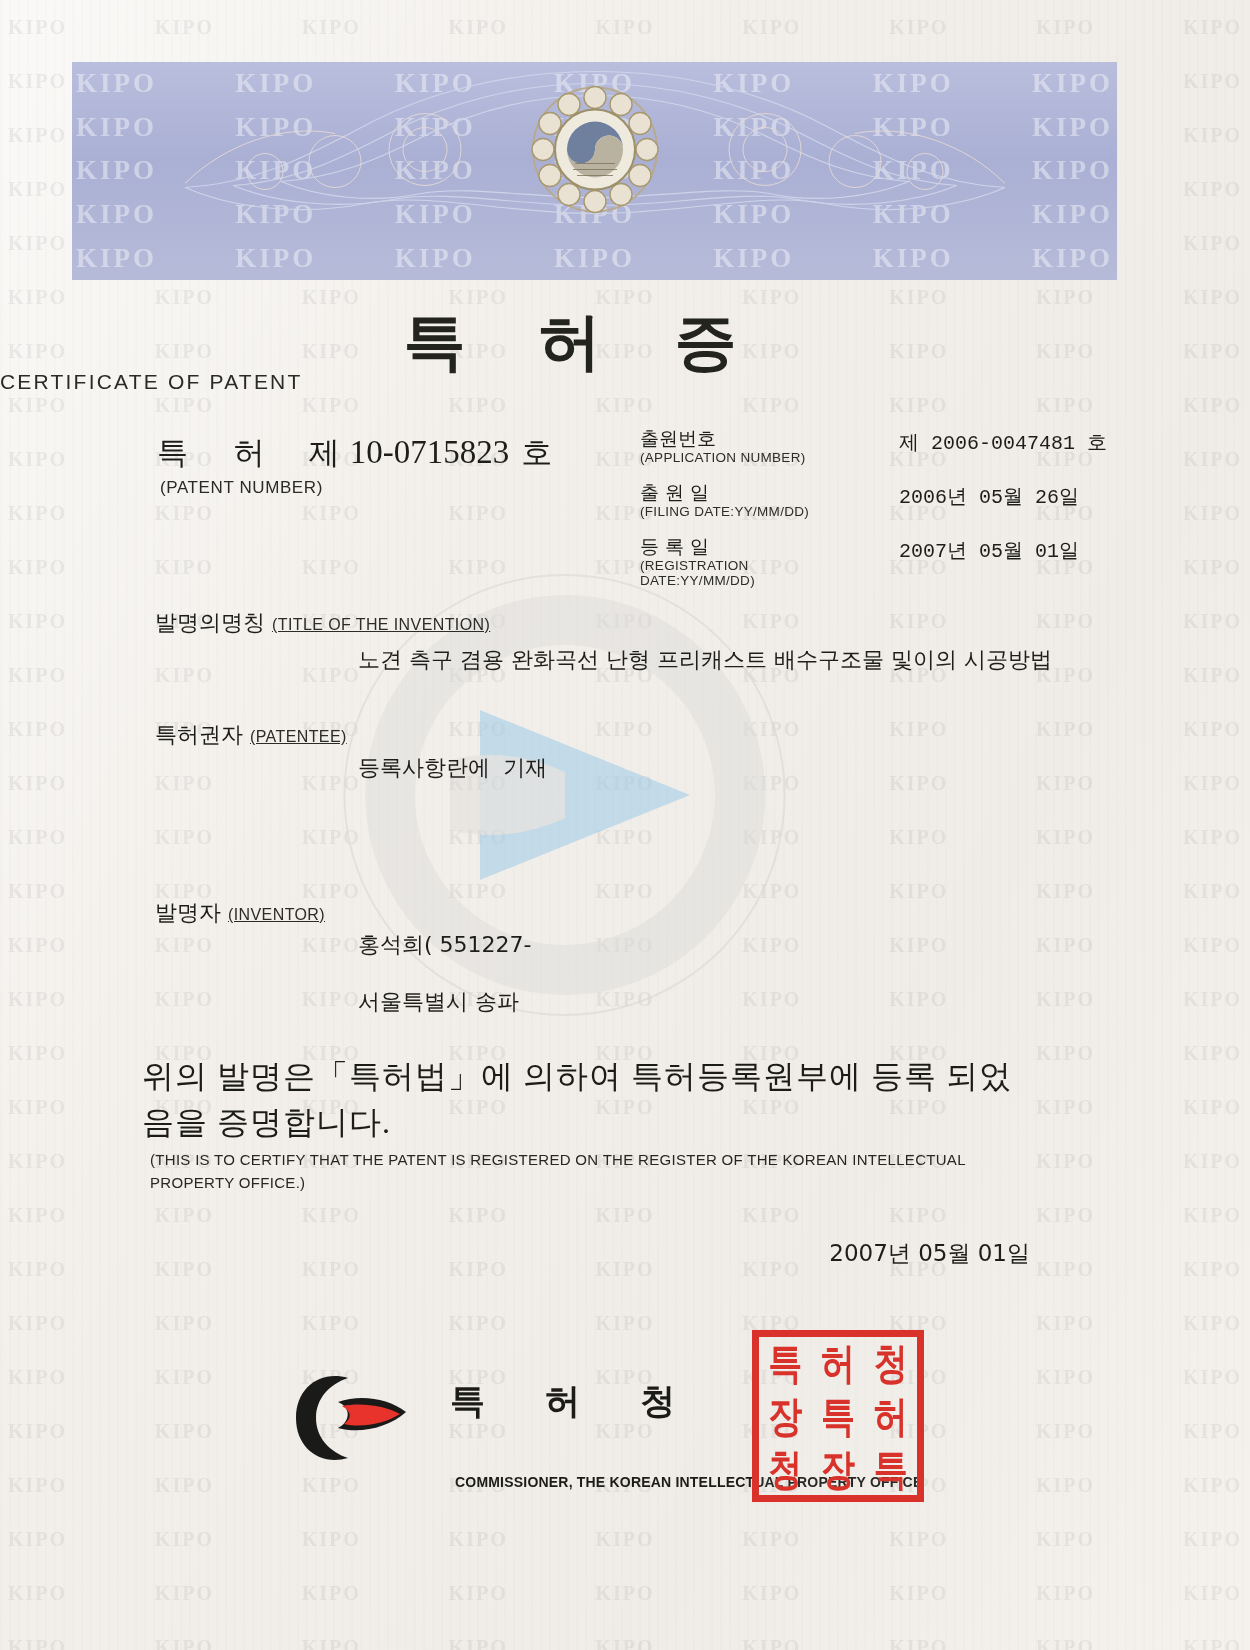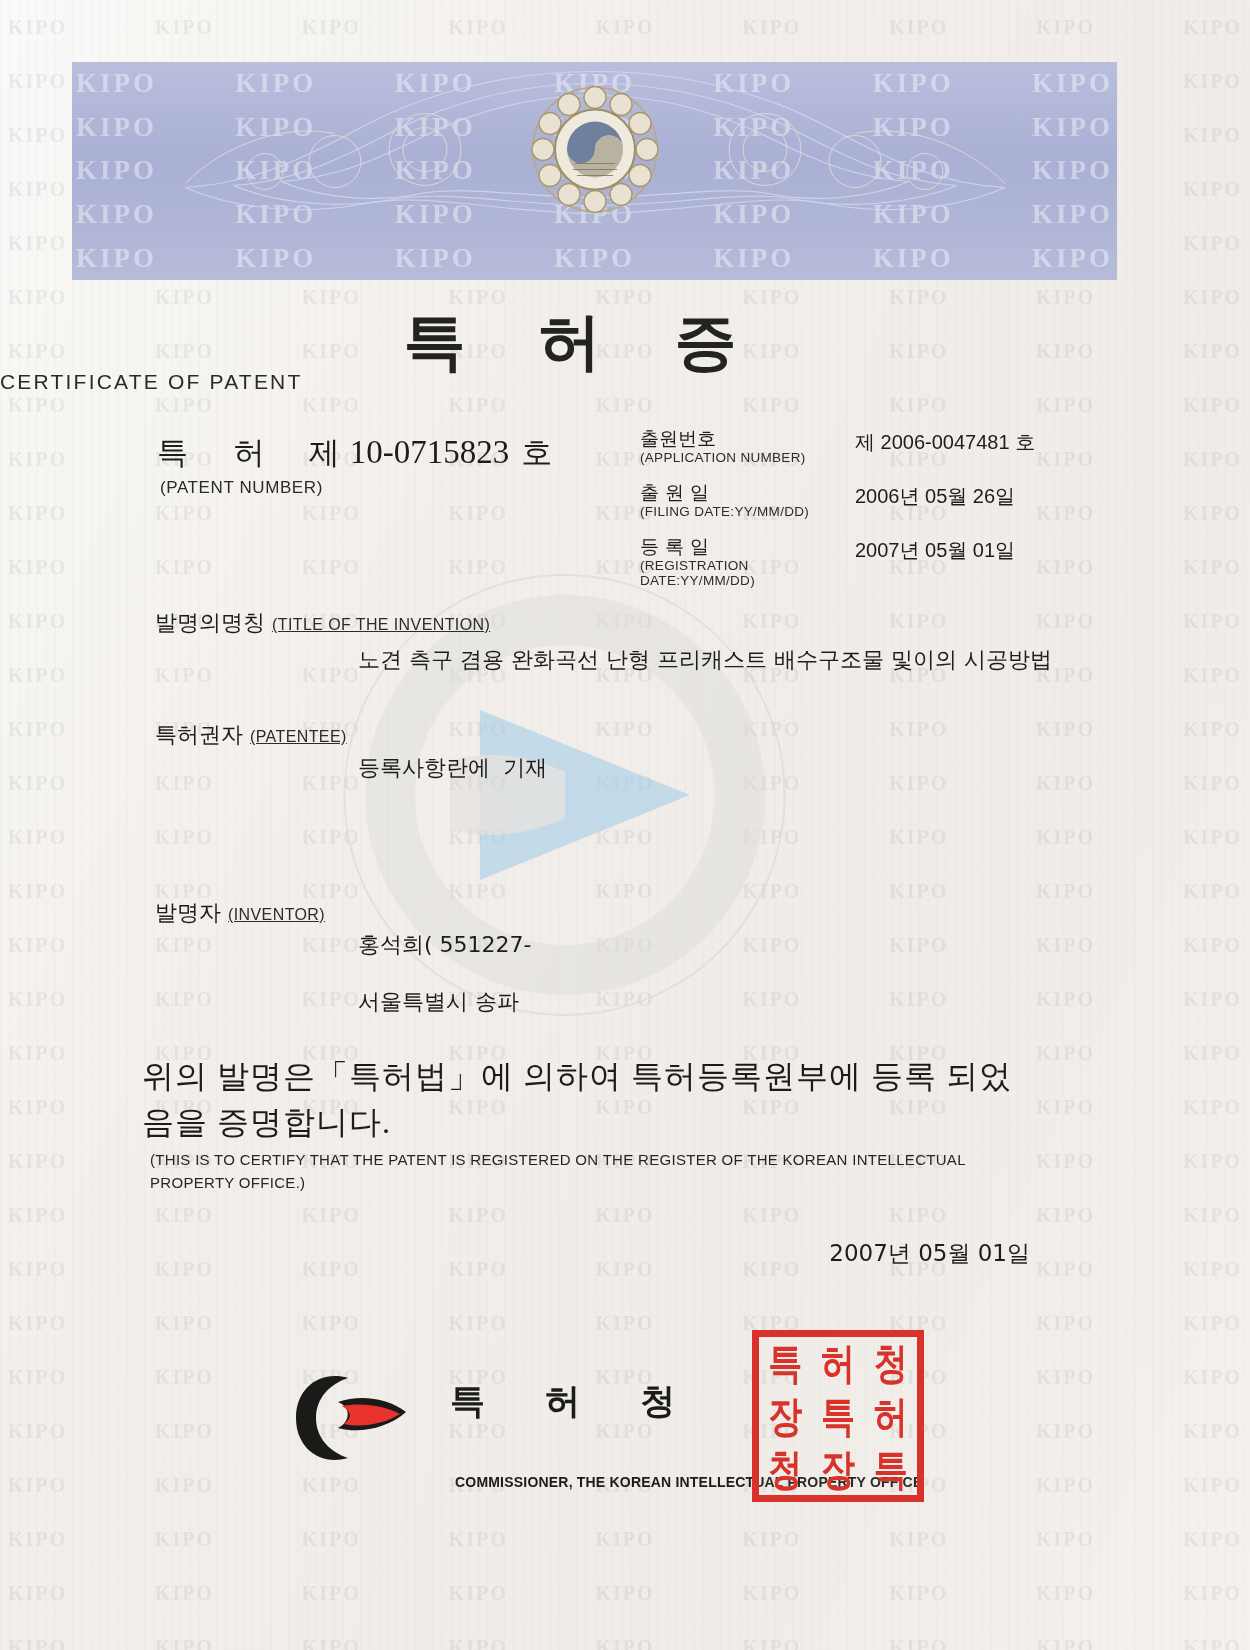--- a/index.html
+++ b/index.html
@@ -179,25 +179,26 @@
     display: block;
     line-height: 1.15;
   }
   .meta-label .en {
     font-size: 13.5px;
     letter-spacing: 0.3px;
     color: #2c2c29;
     display: block;
   }
   .meta-value {
-    font-family: Liberation Sans, sans-serif;
+    font-family: Liberation Mono, monospace;
     font-size: 20px;
     color: #1d1d1a;
     white-space: nowrap;
     padding-top: 1px;
+    margin-left: 44px;
   }
 
   
   .section-head {
     position: absolute;
     font-family: "DejaVu Sans", sans-serif;
     font-size: 22px;
     color: #1d1d1a;
   }
   .section-head .en {

